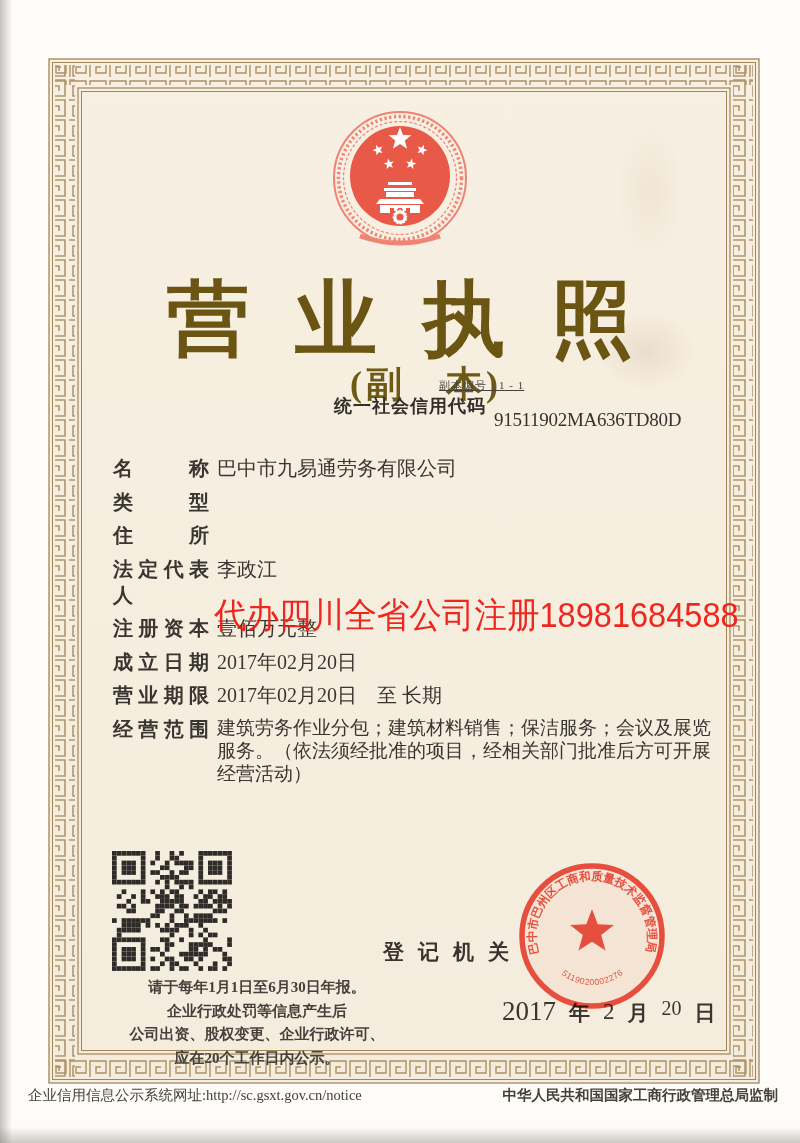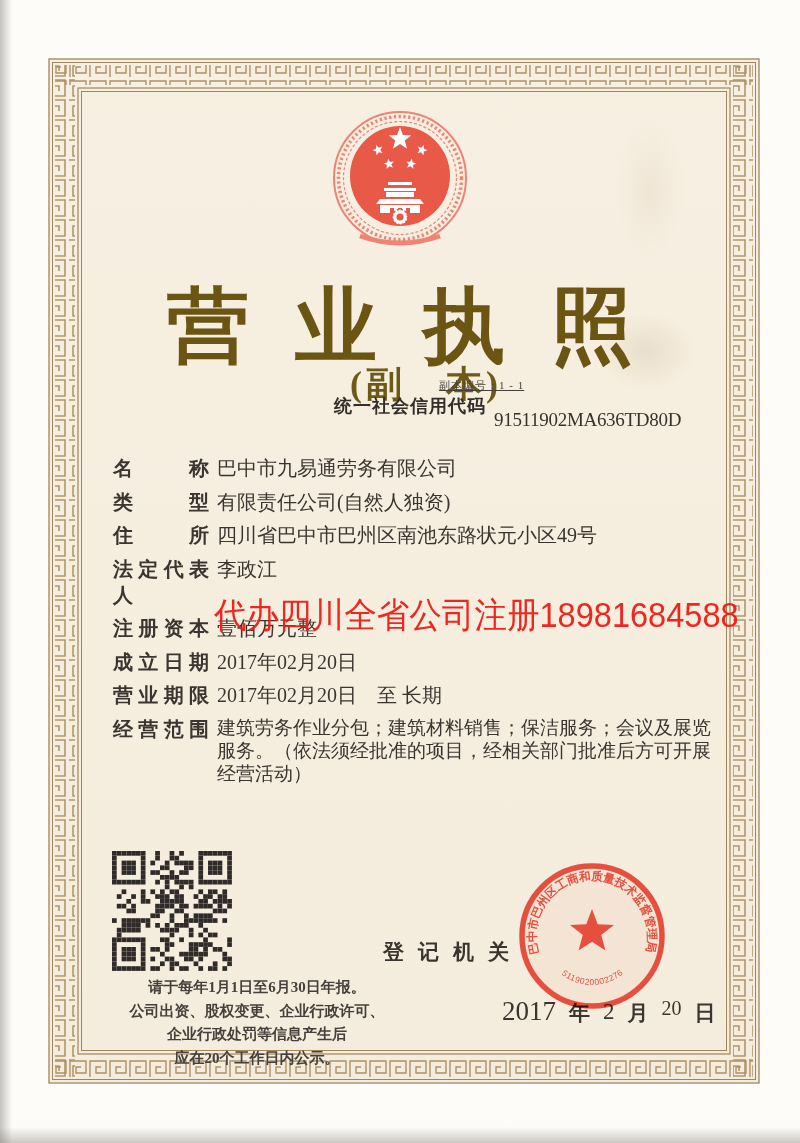--- a/index.html
+++ b/index.html
@@ -11,21 +11,21 @@
     background:linear-gradient(0deg,rgba(120,116,110,.38),rgba(255,255,255,0));z-index:9;}
   .inner-paper{position:absolute;left:49px;top:59px;width:710px;height:1023px;
     background:linear-gradient(180deg,#f7efe1,#f4ecdc);}
   .stain{position:absolute;border-radius:50%;pointer-events:none;z-index:2;}
   .stain1{left:596px;top:312px;width:100px;height:78px;background:radial-gradient(closest-side,rgba(164,140,108,.16),rgba(164,140,108,0));}
   .stain2{left:615px;top:120px;width:70px;height:140px;background:radial-gradient(closest-side,rgba(170,150,118,.10),rgba(170,150,118,0));}
   .frame-svg{position:absolute;left:48px;top:58px;z-index:1;}
   .content{position:absolute;inset:0;z-index:3;}
 
   .emblem{position:absolute;left:330px;top:106px;width:140px;height:156px;}
-  .doc-title{position:absolute;left:0;right:0;top:262px;margin:16px;text-align:center;
+  .doc-title{position:absolute;left:0;right:0;top:262px;margin:9px;text-align:center;
     font-family:"Liberation Sans", sans-serif;font-weight:800;font-size:82px;line-height:96px;
     color:#6b5513;letter-spacing:46px;padding-left:46px;}
   .doc-subtitle{position:absolute;left:350px;top:360px;font-size:36px;font-weight:700;
     color:#6e5917;letter-spacing:4px;}
   .copy-number{position:absolute;left:439px;top:378px;font-size:11px;color:#46403a;letter-spacing:1px;text-decoration:underline;}
   .credit-label{position:absolute;left:334px;top:394px;font-family:"Liberation Sans", sans-serif;
     font-weight:700;font-size:18px;color:#332e2a;letter-spacing:1px;}
   .credit-code{position:absolute;left:494px;top:409px;font-size:19px;color:#37322d;letter-spacing:-0.3px;}
 
   .fields{position:absolute;left:113px;top:455px;width:620px;}
@@ -117,25 +117,23 @@
     <div class="credit-label">统一社会信用代码</div>
     <div class="credit-code">91511902MA636TD80D</div>
 
     <div class="fields">
       <div class="field-row">
         <span class="field-label">名称</span>
         <span class="field-value">巴中市九易通劳务有限公司</span>
       </div>
       <div class="field-row">
         <span class="field-label">类型</span>
-        <span class="field-value">有限责任公司(自然人独资)</span>
       </div>
       <div class="field-row">
         <span class="field-label">住所</span>
-        <span class="field-value">四川省巴中市巴州区南池东路状元小区49号</span>
       </div>
       <div class="field-row">
         <span class="field-label">法定代表人</span>
         <span class="field-value">李政江</span>
       </div>
       <div class="field-row">
         <span class="field-label">注册资本</span>
         <span class="field-value">壹佰万元整</span>
       </div>
       <div class="field-row">
@@ -450,22 +448,22 @@
         <rect x="67.2" y="115.19999999999999" width="4.704" height="4.704" fill="#2f2b29"></rect>
         <rect x="72" y="115.19999999999999" width="4.704" height="4.704" fill="#2f2b29"></rect>
         <rect x="86.39999999999999" y="115.19999999999999" width="4.704" height="4.704" fill="#2f2b29"></rect>
         <rect x="96" y="115.19999999999999" width="4.704" height="4.704" fill="#2f2b29"></rect>
         <rect x="100.8" y="115.19999999999999" width="4.704" height="4.704" fill="#2f2b29"></rect>
         <rect x="110.39999999999999" y="115.19999999999999" width="4.704" height="4.704" fill="#2f2b29"></rect>
       </svg>
 
     <div class="qr-notice">
       <div>请于每年1月1日至6月30日年报。</div>
+      <div>企业行政处罚等信息产生后</div>
       <div>公司出资、股权变更、企业行政许可、</div>
-      <div>企业行政处罚等信息产生后</div>
       <div>应在20个工作日内公示。</div>
     </div>
 
     <div class="authority-label">登记机关</div>
 
     <svg class="stamp" width="156" height="156" viewBox="0 0 156 156">
       <defs>
         <path id="ringPath" d="M 25.4,97.2 A 56,56 0 1 1 130.6,97.2" fill="none"></path>
         <path id="serialPath" d="M 46.5,115.5 A 49,49 0 0 0 109.5,115.5" fill="none"></path>
       </defs>
@@ -481,16 +479,20 @@
 
     <div class="issue-date">
       <span class="num year">2017</span>
       <span class="unit">年</span>
       <span class="num month">2</span>
       <span class="unit">月</span>
       <span class="num day">20</span>
       <span class="unit">日</span>
     </div>
 
+    <div class="footer">
+      <span class="left">企业信用信息公示系统网址:http://sc.gsxt.gov.cn/notice</span>
+      <span class="right">中华人民共和国国家工商行政管理总局监制</span>
+    </div>
   </div>
 
   <div class="bottom-edge"></div>
 </div>
 
 </body></html>

